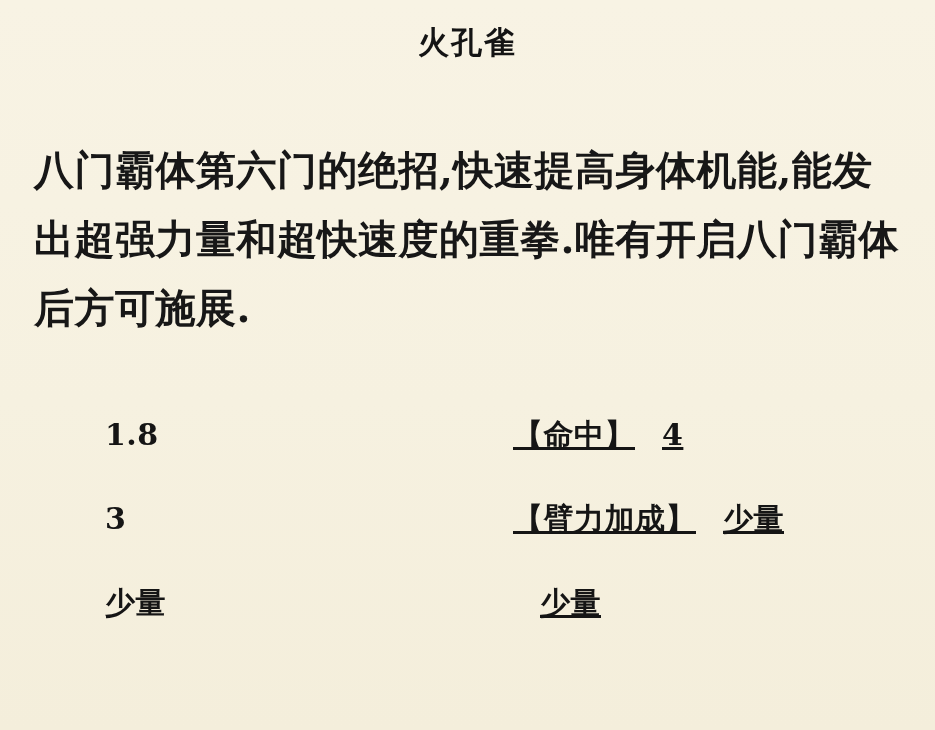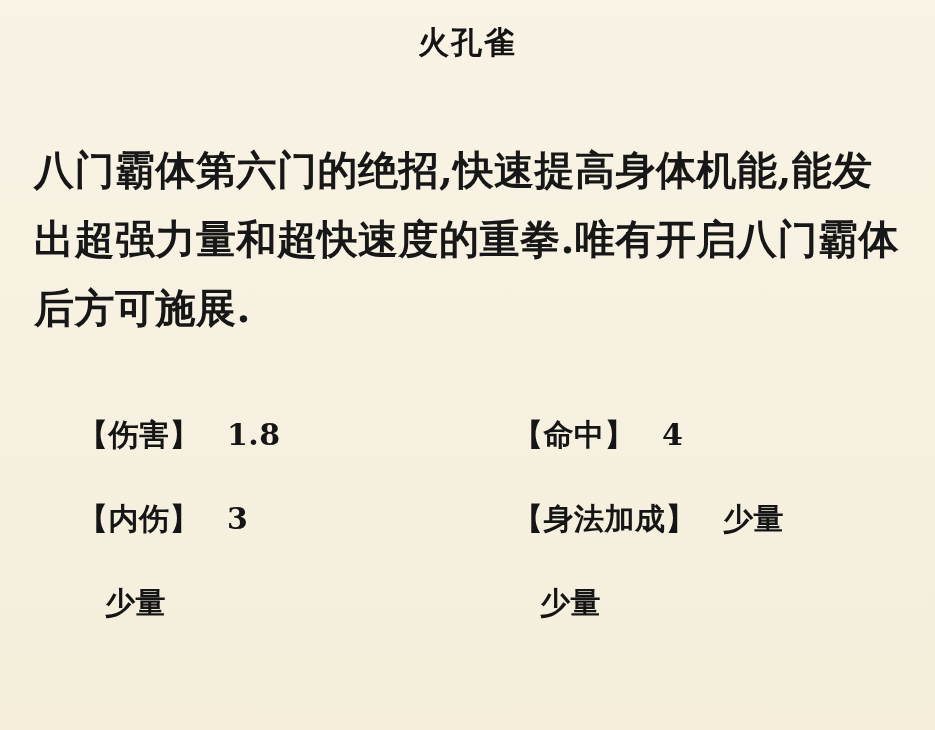--- a/index.html
+++ b/index.html
@@ -62,20 +62,21 @@
     letter-spacing: 0.5px;
     color: #151515;
     white-space: nowrap;
   }
   .stat-cell.left {
     width: 435px;
     flex: 0 0 435px;
   }
   .stat-cell.right {
     flex: 1 1 auto;
+    text-decoration: underline;
   }
   .stat-label {
     font-weight: 700;
   }
   .stat-value {
     margin-left: 27px;
     font-weight: 700;
   }
   .stat-value.numeric {
     font-family: "DejaVu Serif", serif;
@@ -87,36 +88,34 @@
 <div id="skill-card">
 
   <div class="title">火孔雀</div>
 
   <div class="description">八门霸体第六门的绝招,快速提高身体机能,能发出超强力量和超快速度的重拳.唯有开启八门霸体后方可施展.</div>
 
   <div class="stats">
 
     <div class="stat-row">
       <div class="stat-cell left">
-        <span class="stat-label">【伤害】</span>
         <span class="stat-value numeric">1.8</span>
       </div>
       <div class="stat-cell right">
         <span class="stat-label">【命中】</span>
         <span class="stat-value numeric">4</span>
       </div>
     </div>
 
     <div class="stat-row">
       <div class="stat-cell left">
-        <span class="stat-label">【内伤】</span>
         <span class="stat-value numeric">3</span>
       </div>
       <div class="stat-cell right">
-        <span class="stat-label">【身法加成】</span>
+        <span class="stat-label">【臂力加成】</span>
         <span class="stat-value">少量</span>
       </div>
     </div>
 
     <div class="stat-row">
       <div class="stat-cell left">
         <span class="stat-value">少量</span>
       </div>
       <div class="stat-cell right">
         <span class="stat-value">少量</span>

